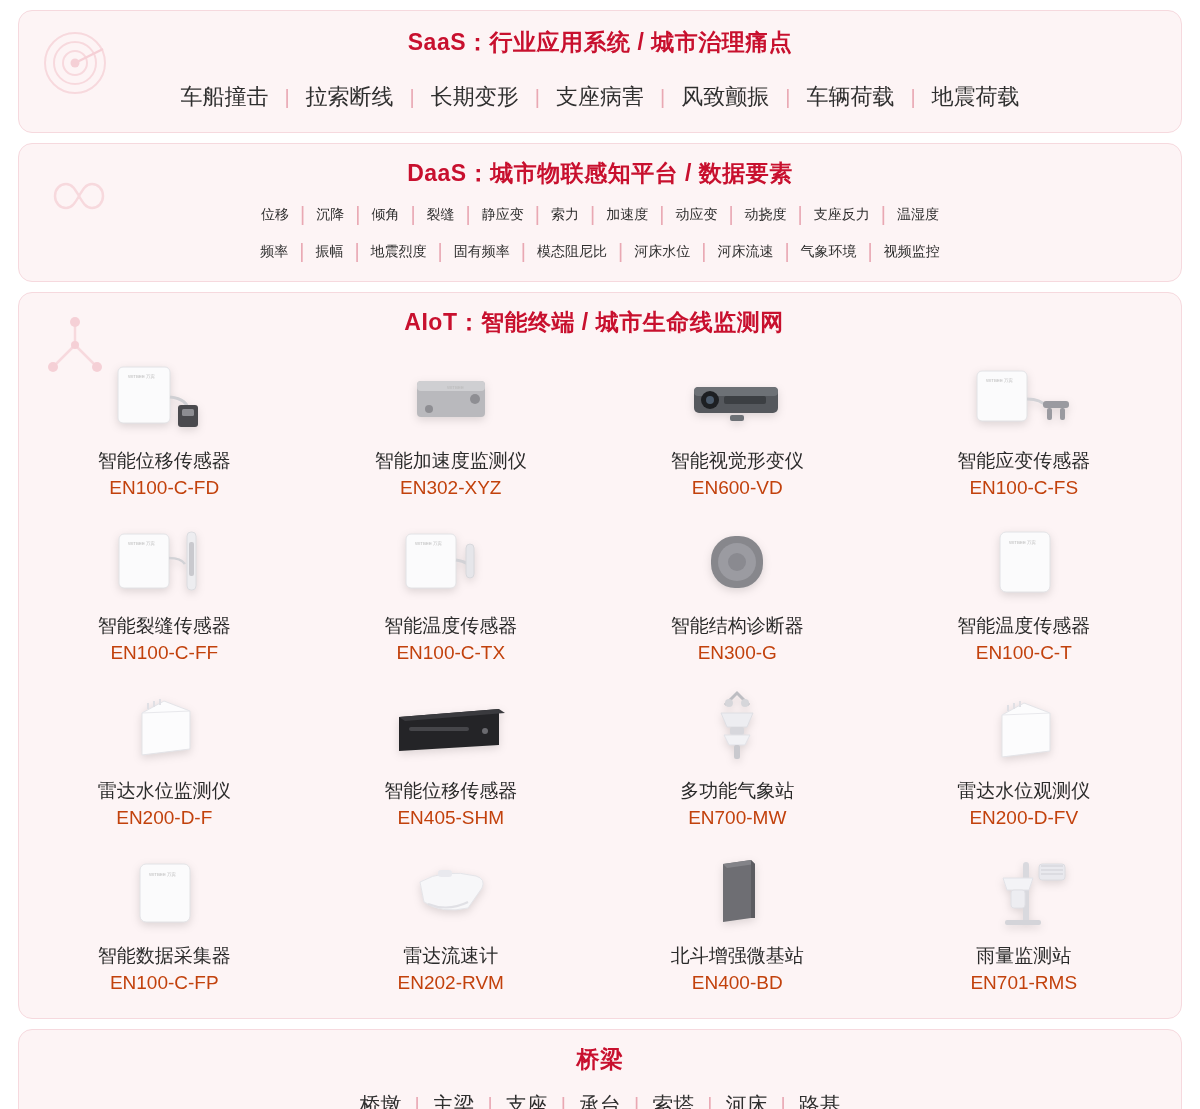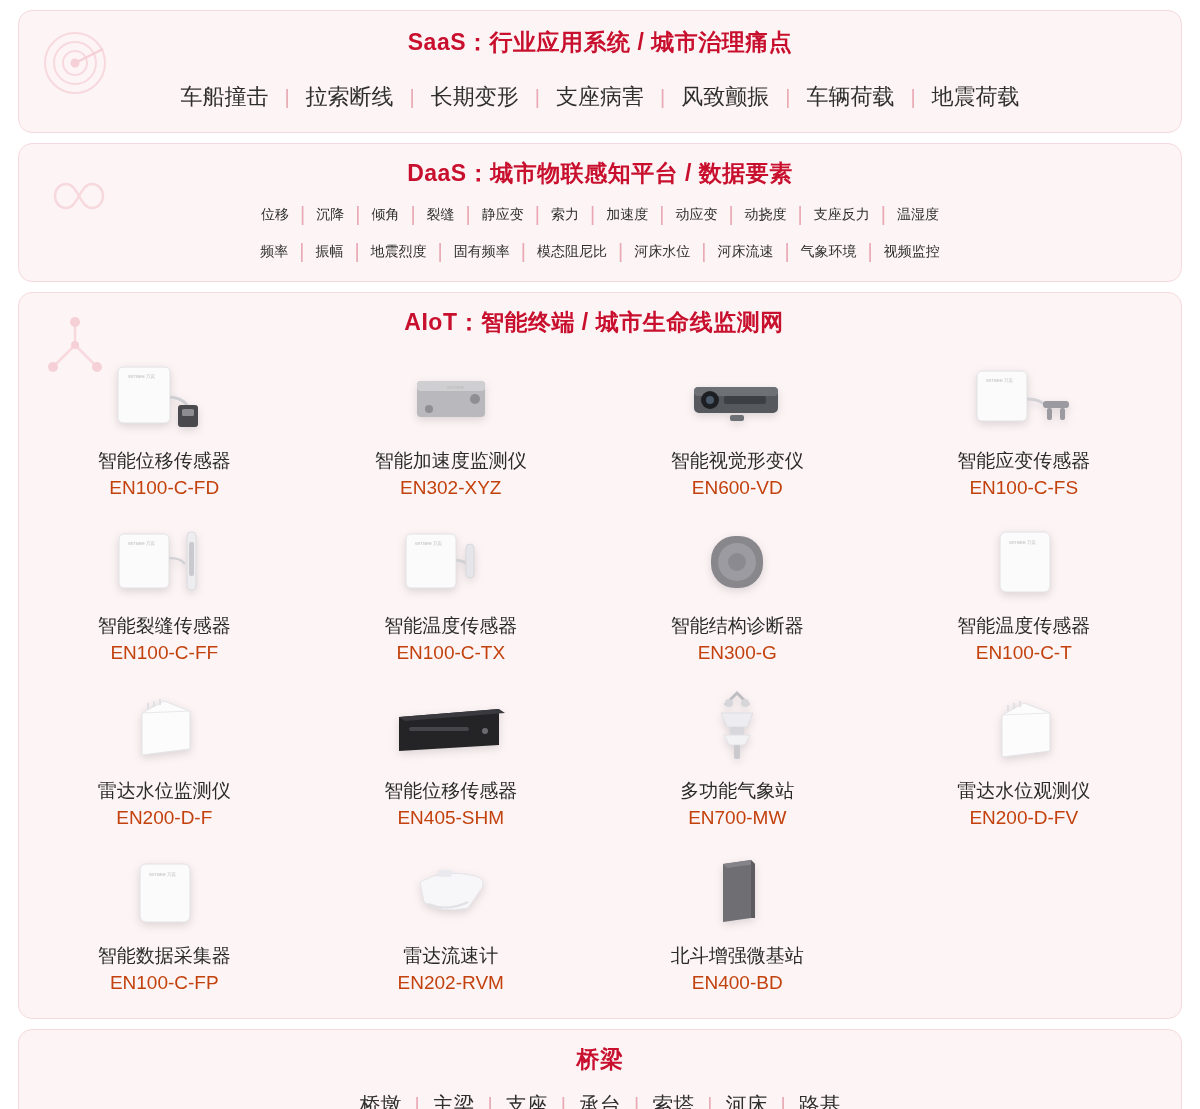--- a/index.html
+++ b/index.html
@@ -433,20 +433,34 @@
           <svg class="shadow" width="120" height="90" viewBox="0 0 120 90">
             <path d="M46 16 L74 12 L74 70 L46 74 Z" fill="#6e6e73"></path>
             <path d="M46 16 L74 12 L78 16 L50 20 Z" fill="#838388"></path>
             <path d="M74 12 L78 16 L78 70 L74 70 Z" fill="#5c5c61"></path>
           </svg>
         </div>
         <div class="name">北斗增强微基站</div>
         <div class="model">EN400-BD</div>
       </div>
 
+      <div class="device">
+        <div class="art">
+          <svg class="shadow" width="130" height="90" viewBox="0 0 130 90">
+            <rect x="80" y="16" width="26" height="16" rx="3" fill="#e9e9ee" stroke="#dcdce1"></rect>
+            <path d="M82 18 h22 M82 22 h22 M82 26 h22" stroke="#cfcfd5"></path>
+            <rect x="64" y="14" width="6" height="62" rx="3" fill="#d9d9de"></rect>
+            <path d="M44 30 L74 30 L70 42 L48 42 Z" fill="#f3f3f6" stroke="#e2e2e7"></path>
+            <rect x="52" y="42" width="14" height="18" rx="3" fill="#ededf1" stroke="#e0e0e5"></rect>
+            <rect x="46" y="72" width="36" height="5" rx="2" fill="#d4d4d9"></rect>
+          </svg>
+        </div>
+        <div class="name">雨量监测站</div>
+        <div class="model">EN701-RMS</div>
+      </div>
 
     </div>
   </section>
 
   <section class="card bridge">
     <div class="card-title">桥梁</div>
     <div class="row">
       <span class="chip">桥墩</span>
       <span class="sep">|</span>
       <span class="chip">主梁</span>

